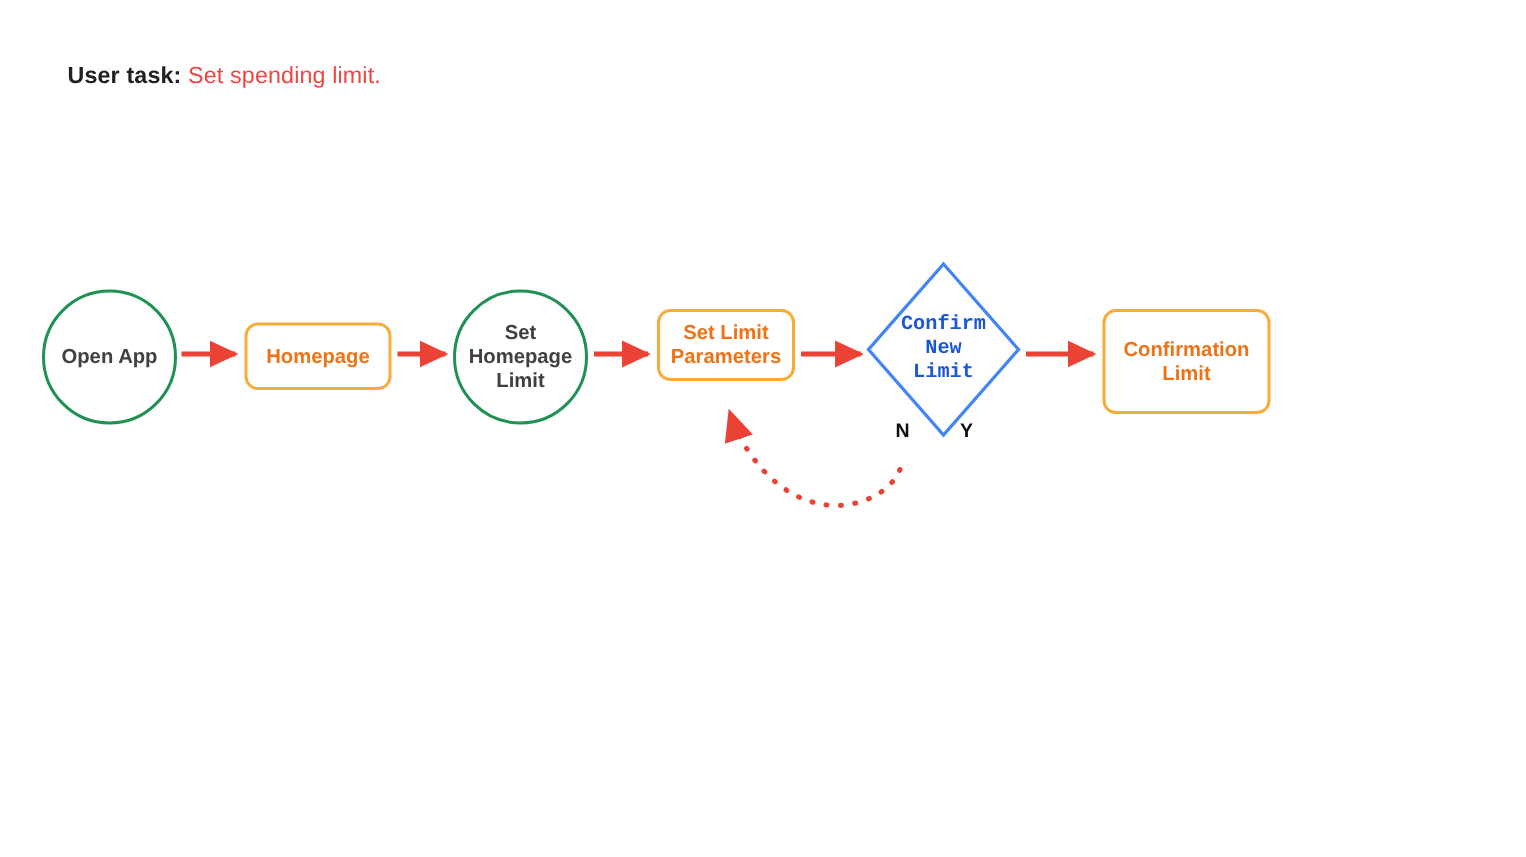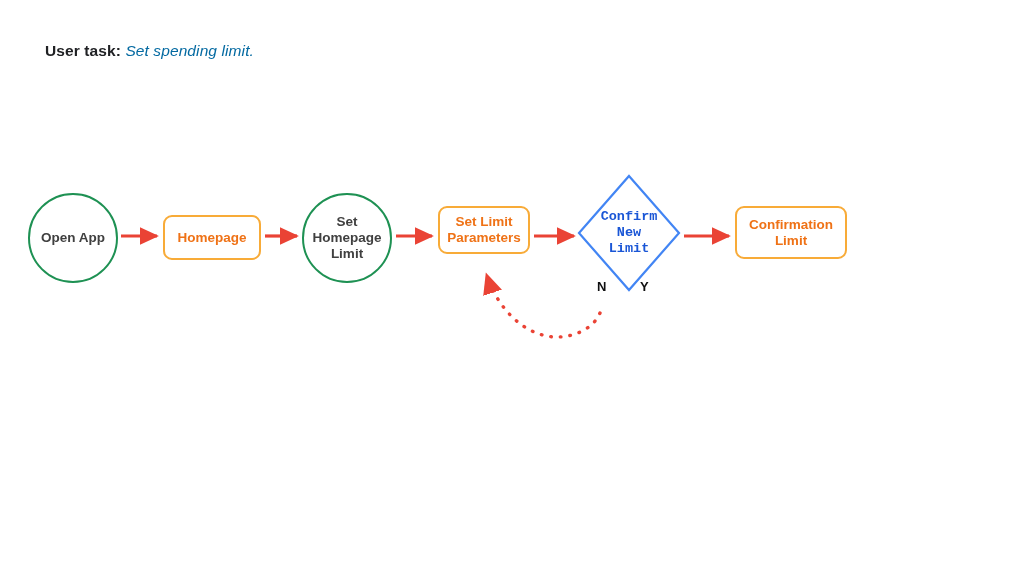--- a/index.html
+++ b/index.html
@@ -26,22 +26,21 @@
     letter-spacing: 0.1px;
     white-space: nowrap;
   }
   #task-caption .task-label {
     font-weight: bold;
     color: #202124;
     text-align: right;
   }
   #task-caption .task-value {
     font-weight: normal;
-    color: #0369a1;
-    font-style: italic;
+    color: #ef4444;
   }
 
   
   #flowchart {
     position: absolute;
     left: 0;
     top: 0;
     width: 1017px;
     height: 571px;
   }
@@ -159,21 +158,21 @@
   </div>
 
   <div class="node node-diamond-label" style="left:579px; top:200px; width:100px; height:66px; background:transparent; border:none;font-family:Liberation Mono, monospace;">
     <span>
       <span>Confirm</span><br>
       <span>New</span><br>
       <span>Limit</span>
     </span>
   </div>
 
-  <div class="node node-box" style="left:735px; top:206px; width:112px; height:53px;">
+  <div class="node node-box" style="left:735px; top:206px; width:112px; height:70px;">
     <span>
       <span>Confirmation</span><br>
       <span>Limit</span>
     </span>
   </div>
 
   <div class="branch-label" style="left:597px; top:279px;">N</div>
   <div class="branch-label" style="left:640px; top:279px;">Y</div>
 
 </div>

